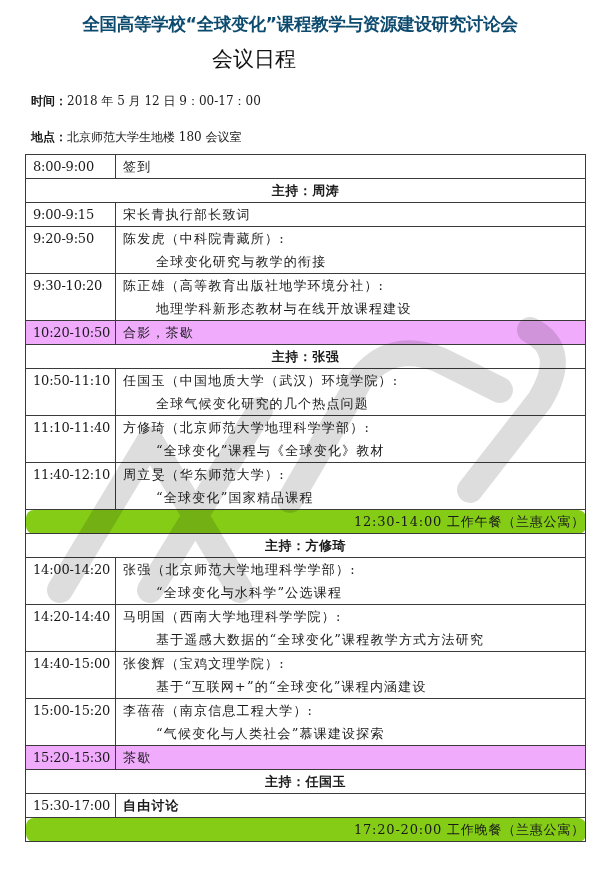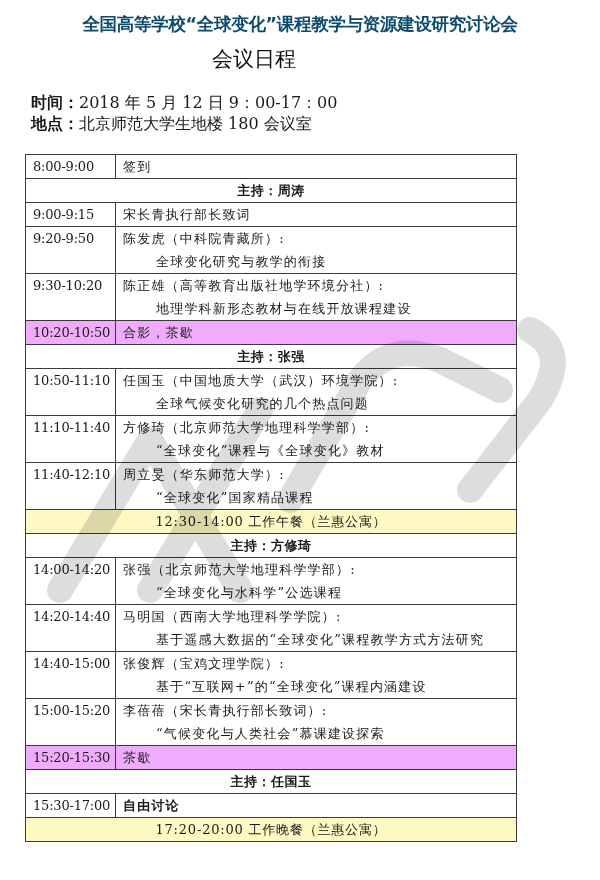--- a/index.html
+++ b/index.html
@@ -14,29 +14,29 @@
     font-family: "DejaVu Sans", "Liberation Sans", sans-serif;
     letter-spacing: -0.3px; color: #0c4a6e;
   }
   .subtitle {
     position: absolute; left: 0; top: 45px; width: 508px;
     text-align: center; font-size: 21px;
     font-family: "DejaVu Sans", "Liberation Sans", sans-serif;
     color: #111;
   }
   .info {
-    position: absolute; left: 31px; font-size: 16px; color: #1a1a1a;
+    position: absolute; left: 31px; font-size: 12px; color: #1a1a1a;
     white-space: nowrap;
   }
   .info .lbl { font-weight: bold; font-family: "DejaVu Sans", "Liberation Sans", sans-serif; }
   .info-time { top: 93px; }
-  .info-place { top: 114px; }
+  .info-place { top: 129px; }
 
   .schedule {
-    position: absolute; left: 25px; top: 154px; width: 492px;
+    position: absolute; left: 25px; top: 154px; width: 561px;
     border-collapse: collapse; table-layout: fixed;
     font-size: 13px;
   }
   .schedule td {
     border: 1.5px solid #3a3a3a;
     padding: 0 0 0 7px;
     vertical-align: top;
     line-height: 23px;
     white-space: nowrap;
     overflow: hidden;
@@ -45,21 +45,21 @@
   .col-time { width: 90px; }
   .time-cell { font-family: "DejaVu Serif", "Liberation Serif", serif; letter-spacing: -0.2px; }
   .desc-cell { padding-left: 8px; letter-spacing: 1.2px; }
   .desc-cell .topic { display: block; padding-left: 33px; }
   .row-gray td { background: #f0abfc; }
   .row-host td {
     text-align: center; font-weight: bold; padding-left: 0;
     font-family: "DejaVu Sans", "Liberation Sans", sans-serif;
     letter-spacing: 0.5px;
   }
-  .row-meal td { text-align: center; padding-left: 0; background: #fef9c3; letter-spacing: 0.8px; }
+  .row-meal td { text-align: right; padding-left: 0; background: #84cc16; letter-spacing: 0.8px; border-radius: 8px; }
   .bold-desc { font-weight: bold; font-family: "DejaVu Sans", "Liberation Sans", sans-serif; }
   .h1 td { height: 22px; }
   .h2 td { height: 45px; }
 
   .watermark {
     position: absolute; left: 30px; top: 290px; width: 560px; height: 330px;
     pointer-events: none; opacity: 0.13;
   }
 </style>
 </head>
@@ -157,21 +157,21 @@
     <tr class="h2">
       <td class="time-cell">14:40-15:00</td>
       <td class="desc-cell">
         <span>张俊辉（宝鸡文理学院）:</span>
         <span class="topic">基于“互联网+”的“全球变化”课程内涵建设</span>
       </td>
     </tr>
     <tr class="h2">
       <td class="time-cell">15:00-15:20</td>
       <td class="desc-cell">
-        <span>李蓓蓓（宋长青执行部长致词）:</span>
+        <span>李蓓蓓（南京信息工程大学）:</span>
         <span class="topic">“气候变化与人类社会”慕课建设探索</span>
       </td>
     </tr>
     <tr class="h1 row-gray">
       <td class="time-cell">15:20-15:30</td>
       <td class="desc-cell">茶歇</td>
     </tr>
     <tr class="h1 row-host">
       <td colspan="2">主持：任国玉</td>
     </tr>

